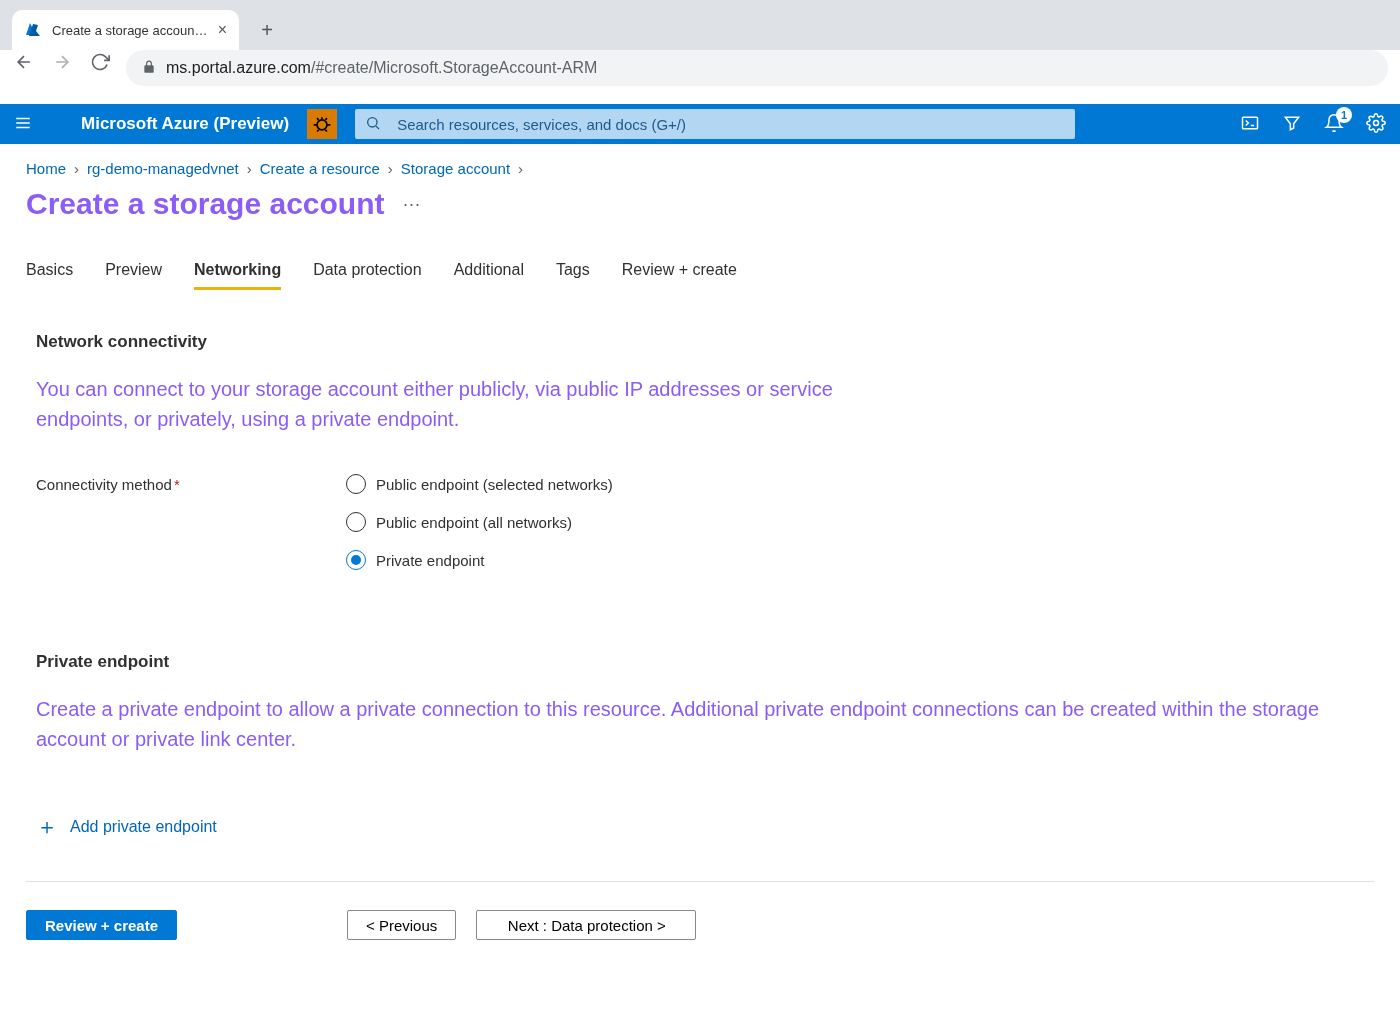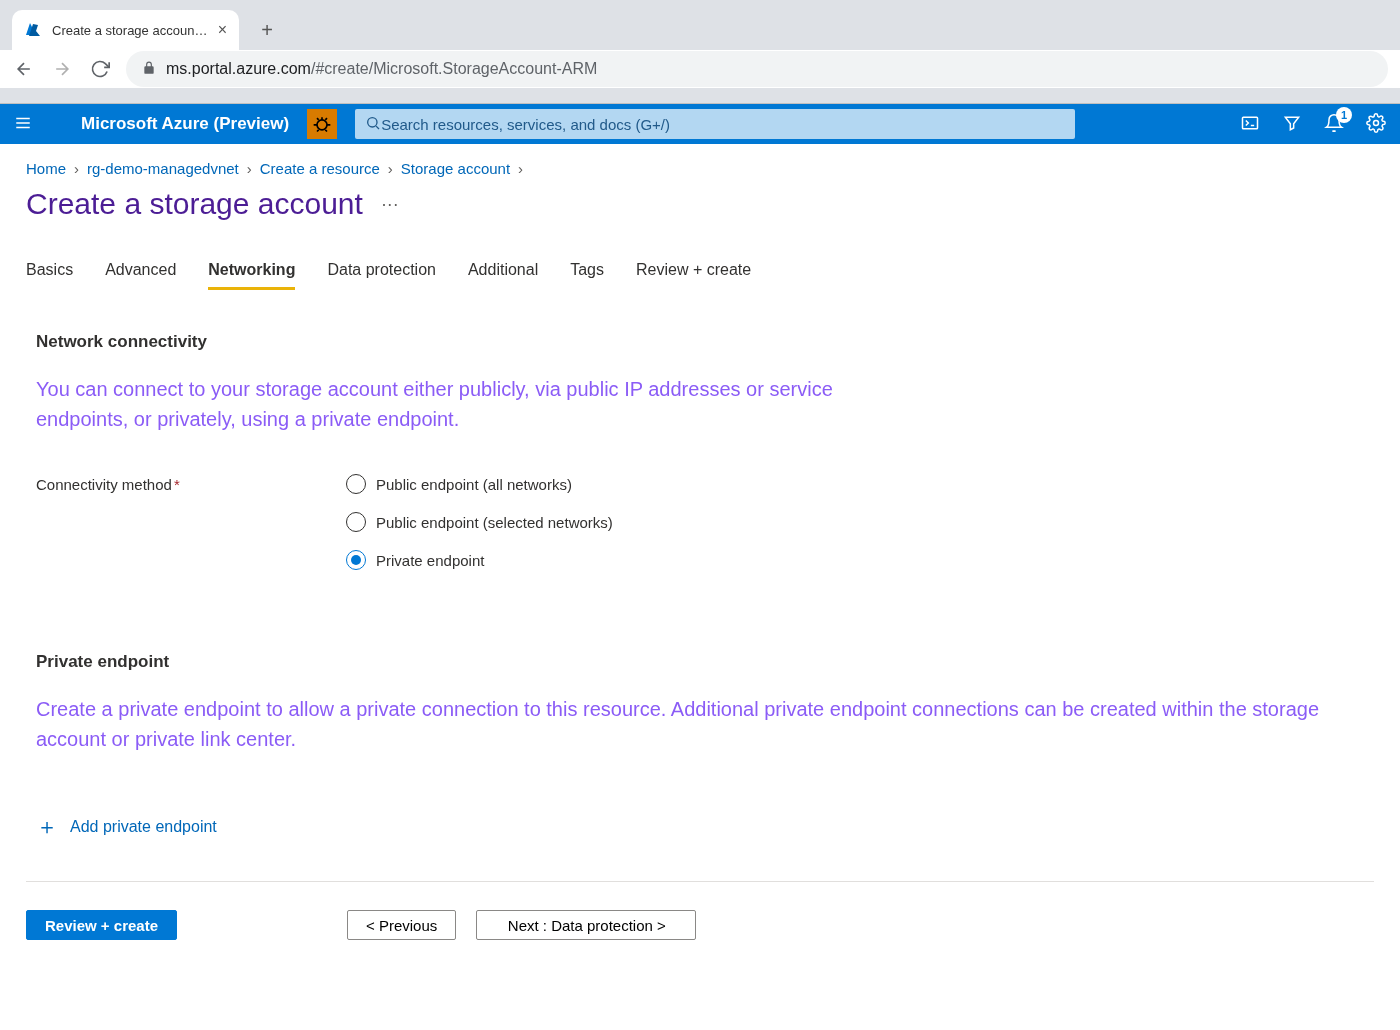--- a/index.html
+++ b/index.html
@@ -6,48 +6,48 @@
   body { font-family: "Segoe UI", Arial, sans-serif; font-size: 14px; color: #323130; background: #ffffff; width: 1400px; height: 1030px; overflow: hidden; }
 
   
   .browser-chrome { background: #dee1e6; height: 104px; border-bottom: 1px solid #c0c0c0; }
   .tab-bar { height: 50px; display: flex; align-items: flex-end; padding-left: 12px; }
   .tab { background: #ffffff; height: 40px; border-radius: 10px 10px 0 0; display: flex; align-items: center; padding: 0 12px; gap: 10px; width: 227px; }
   .tab-favicon { width: 18px; height: 18px; display: flex; align-items: center; justify-content: center; }
   .tab-title { font-size: 13px; color: #333; flex: 1; white-space: nowrap; overflow: hidden; text-overflow: ellipsis; }
   .tab-close { font-size: 16px; color: #555; cursor: pointer; }
   .new-tab { width: 32px; height: 32px; display: flex; align-items: center; justify-content: center; color: #555; font-size: 20px; margin-left: 12px; margin-bottom: 4px; cursor: pointer; }
-  .address-row { background: #ffffff; height: 38px; display: flex; align-items: center; padding: 0 12px; gap: 14px; }
+  .address-row { background: #ffffff; height: 54px; display: flex; align-items: flex-start; padding: 0 12px; gap: 14px; }
   .nav-icon { width: 24px; height: 24px; display: flex; align-items: center; justify-content: center; color: #5f6368; cursor: pointer; }
   .nav-icon.disabled { color: #b0b0b0; }
   .address-bar { flex: 1; background: #f1f3f4; border-radius: 20px; height: 36px; display: flex; align-items: center; padding: 0 16px; gap: 10px; }
   .lock-icon { color: #5f6368; }
   .url { font-size: 16px; color: #202124; }
   .url .domain { color: #202124; }
   .url .path { color: #5f6368; }
 
   
   .azure-top { background: #0078d4; height: 40px; display: flex; align-items: center; padding: 0 14px; gap: 18px; color: #ffffff; }
   .hamburger { cursor: pointer; }
   .brand { font-weight: 600; font-size: 17px; white-space: nowrap; margin-left: 31px; }
   .bug-icon { width: 30px; height: 30px; background: #d87b00; display: flex; align-items: center; justify-content: center; cursor: pointer; }
-  .search-box { flex: 1; max-width: 720px; background: #b3d7f2; height: 30px; border-radius: 2px; display: flex; align-items: center; padding: 0 10px; gap: 0; }
+  .search-box { flex: 1; max-width: 720px; background: #b3d7f2; height: 30px; border-radius: 2px; display: flex; align-items: center; padding: 0 10px; gap: 16px; }
   .search-input { background: transparent; border: none; outline: none; font-size: 15px; color: #004578; flex: 1; }
   .search-input::placeholder { color: #215a8a; }
   .top-icons { display: flex; align-items: center; gap: 22px; margin-left: auto; }
   .top-icon { cursor: pointer; position: relative; }
   .badge { position: absolute; top: -6px; right: -8px; background: #ffffff; color: #0078d4; border-radius: 50%; width: 16px; height: 16px; font-size: 11px; font-weight: 600; display: flex; align-items: center; justify-content: center; }
 
   
   .content { padding: 16px 26px 0 26px; position: relative; height: calc(100% - 144px); }
   .breadcrumb { font-size: 15px; display: flex; align-items: center; gap: 8px; flex-wrap: wrap; margin-bottom: 10px; }
   .breadcrumb a { color: #0067b8; text-decoration: none; cursor: pointer; }
   .breadcrumb .sep { color: #605e5c; }
   .page-title-row { display: flex; align-items: center; gap: 18px; margin-bottom: 40px; }
-  .page-title { font-size: 30px; font-weight: 400; color: #4c1d95; }
+  .page-title { font-size: 30px; font-weight: 700; color: #8b5cf6; }
   .ellipsis-btn { font-size: 18px; color: #605e5c; cursor: pointer; }
 
   
   .form-tabs { display: flex; gap: 32px; border-bottom: none; margin-bottom: 42px; }
   .form-tab { font-size: 16px; color: #323130; padding-bottom: 8px; cursor: pointer; }
   .form-tab.active { font-weight: 600; border-bottom: 3px solid #eab308; }
 
   
   .section { padding: 0 10px; }
   .section-title { font-weight: 600; font-size: 17px; margin-bottom: 22px; }
@@ -186,44 +186,44 @@
       <span class="sep">›</span>
     </div>
 
   <div class="page-title-row">
     <h1 class="page-title">Create a storage account</h1>
     <span class="ellipsis-btn">···</span>
   </div>
 
   <div class="form-tabs" id="form-tabs">
       <div class="form-tab">Basics</div>
-      <div class="form-tab">Advanced</div>
+      <div class="form-tab">Preview</div>
       <div class="form-tab active">Networking</div>
       <div class="form-tab">Data protection</div>
       <div class="form-tab">Additional</div>
       <div class="form-tab">Tags</div>
       <div class="form-tab">Review + create</div>
     </div>
 
   <div class="section">
     <div class="section-title">Network connectivity</div>
     <div class="section-desc">You can connect to your storage account either publicly, via public IP addresses or service endpoints, or privately, using a private endpoint.</div>
 
     <div class="form-row">
       <div class="form-label">
         <span>Connectivity method</span><span class="required">*</span>
       </div>
       <div class="form-control" id="radio-group">
           <div class="radio-option">
             <div class="radio"></div>
-            <span class="radio-label">Public endpoint (all networks)</span>
+            <span class="radio-label">Public endpoint (selected networks)</span>
           </div>
           <div class="radio-option">
             <div class="radio"></div>
-            <span class="radio-label">Public endpoint (selected networks)</span>
+            <span class="radio-label">Public endpoint (all networks)</span>
           </div>
           <div class="radio-option">
             <div class="radio selected"></div>
             <span class="radio-label">Private endpoint</span>
           </div>
         </div>
     </div>
   </div>
 
   <div class="section section2">

